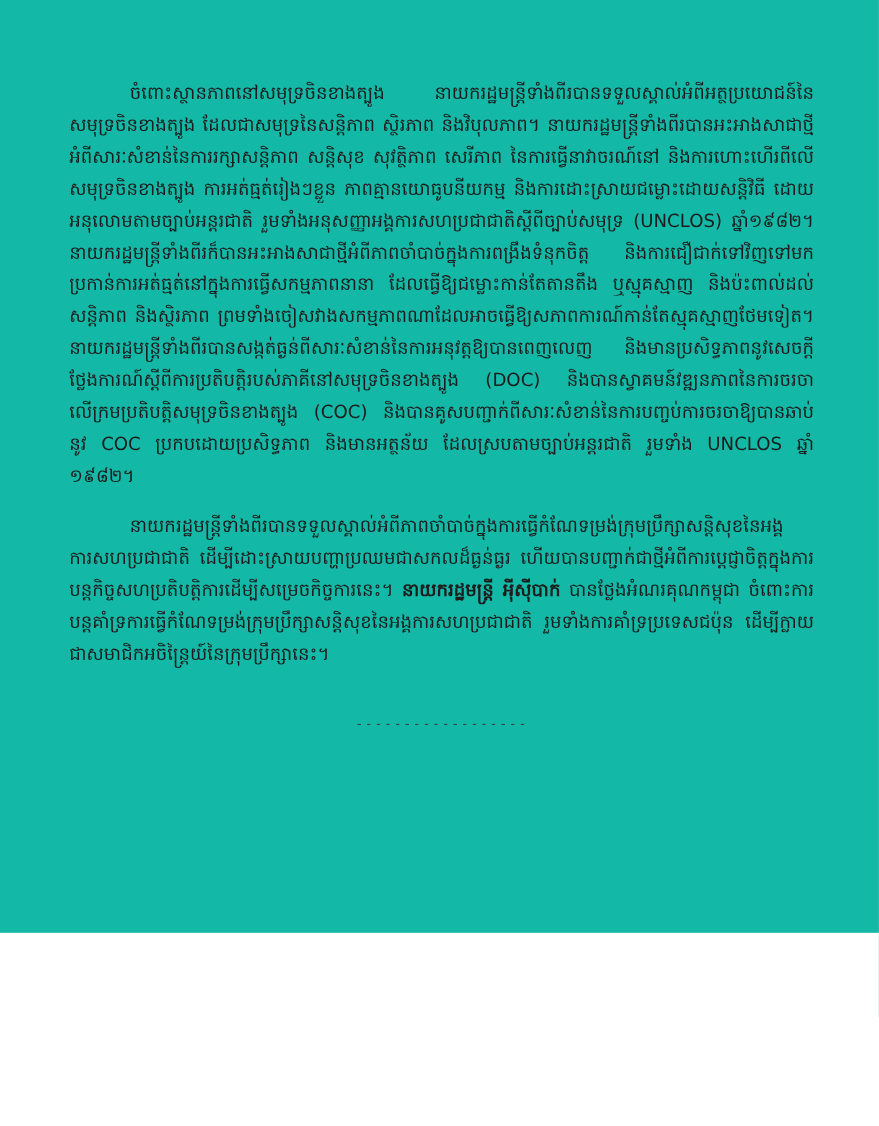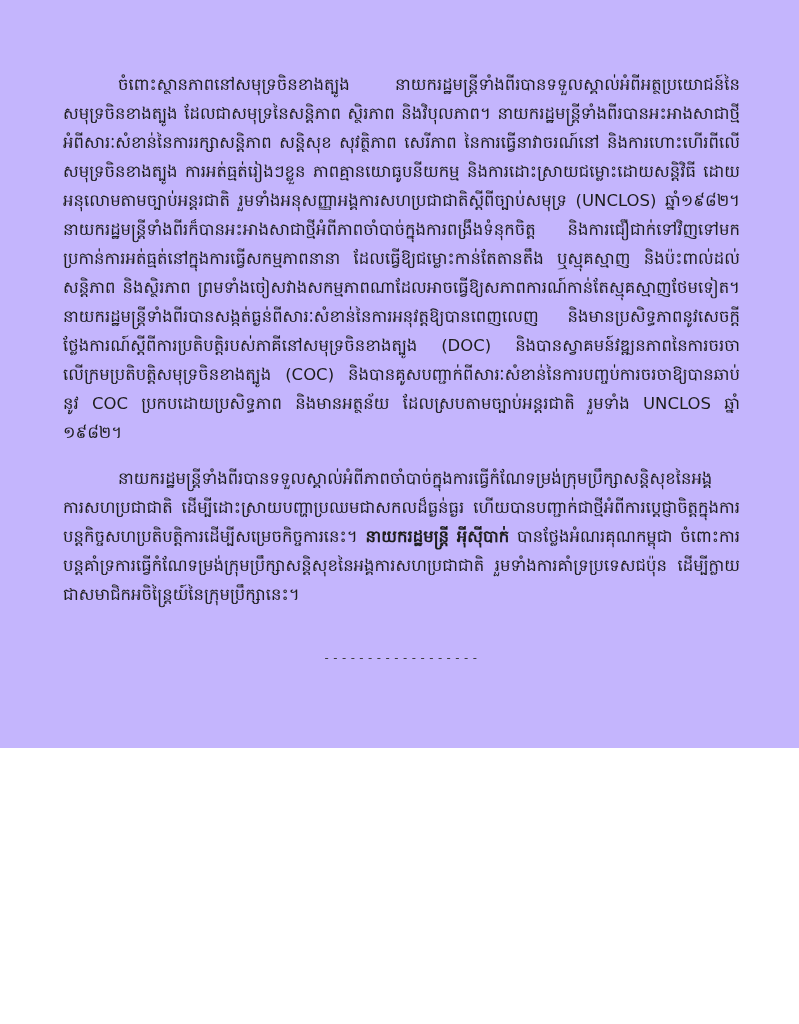--- a/index.html
+++ b/index.html
@@ -5,40 +5,40 @@
   * { margin: 0; padding: 0; box-sizing: border-box; }
   html, body { width: 799px; height: 1024px; }
   body {
     background: #ffffff;
     font-family: "DejaVu Sans", sans-serif;
     -webkit-font-smoothing: antialiased;
   }
   .page {
     position: relative;
     width: 799px;
-    height: 748px;
-    background: #c4b5fd;
+    height: 848px;
+    background: #14b8a6;
     color: #1b1b1b;
     overflow: hidden;
   }
   .content {
     position: absolute;
     left: 63px;
     top: 70px;
     width: 677px;
   }
   .para {
     font-size: 16.5px;
     line-height: 29px;
     text-align: justify;
     text-indent: 55px;
     color: #1d1d1d;
     word-spacing: 1px;
   }
-  .para.second { margin-top: 17px; font-family: Liberation Serif, serif; }
+  .para.second { margin-top: 17px; }
   .para strong { font-weight: 700; }
   .separator {
     margin-top: 42px;
     text-align: center;
     font-family: "DejaVu Sans Mono", monospace;
     font-size: 12px;
     letter-spacing: 1.5px;
     color: #3d3d3d;
     user-select: none;
   }

